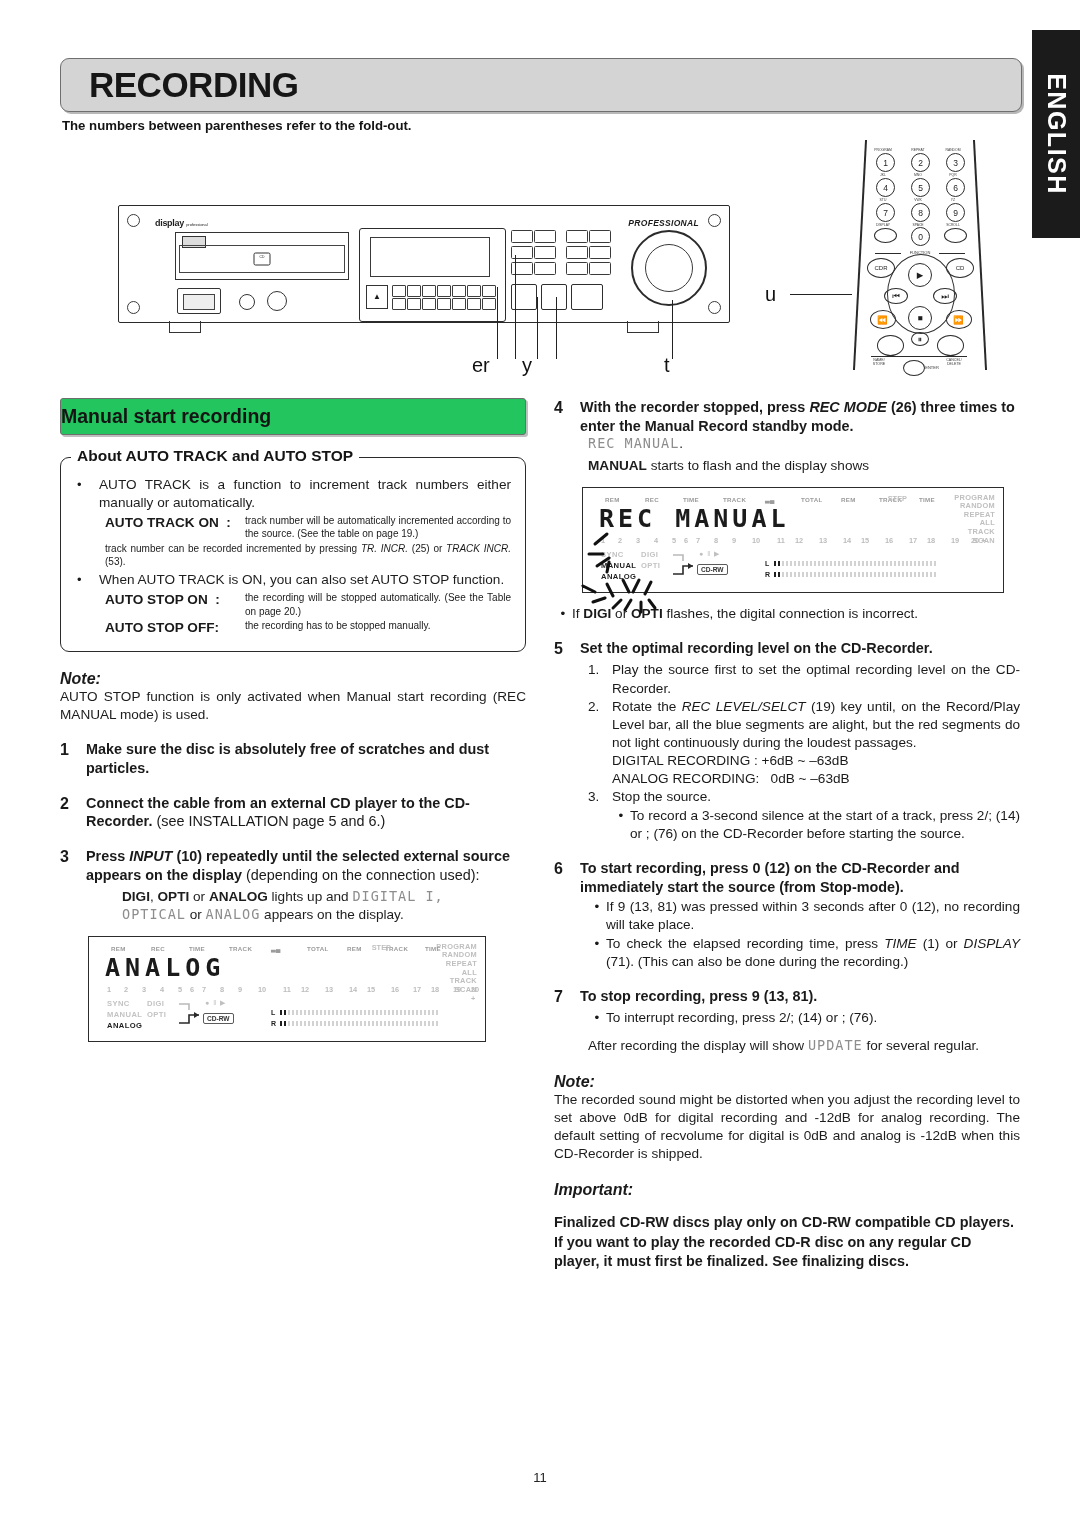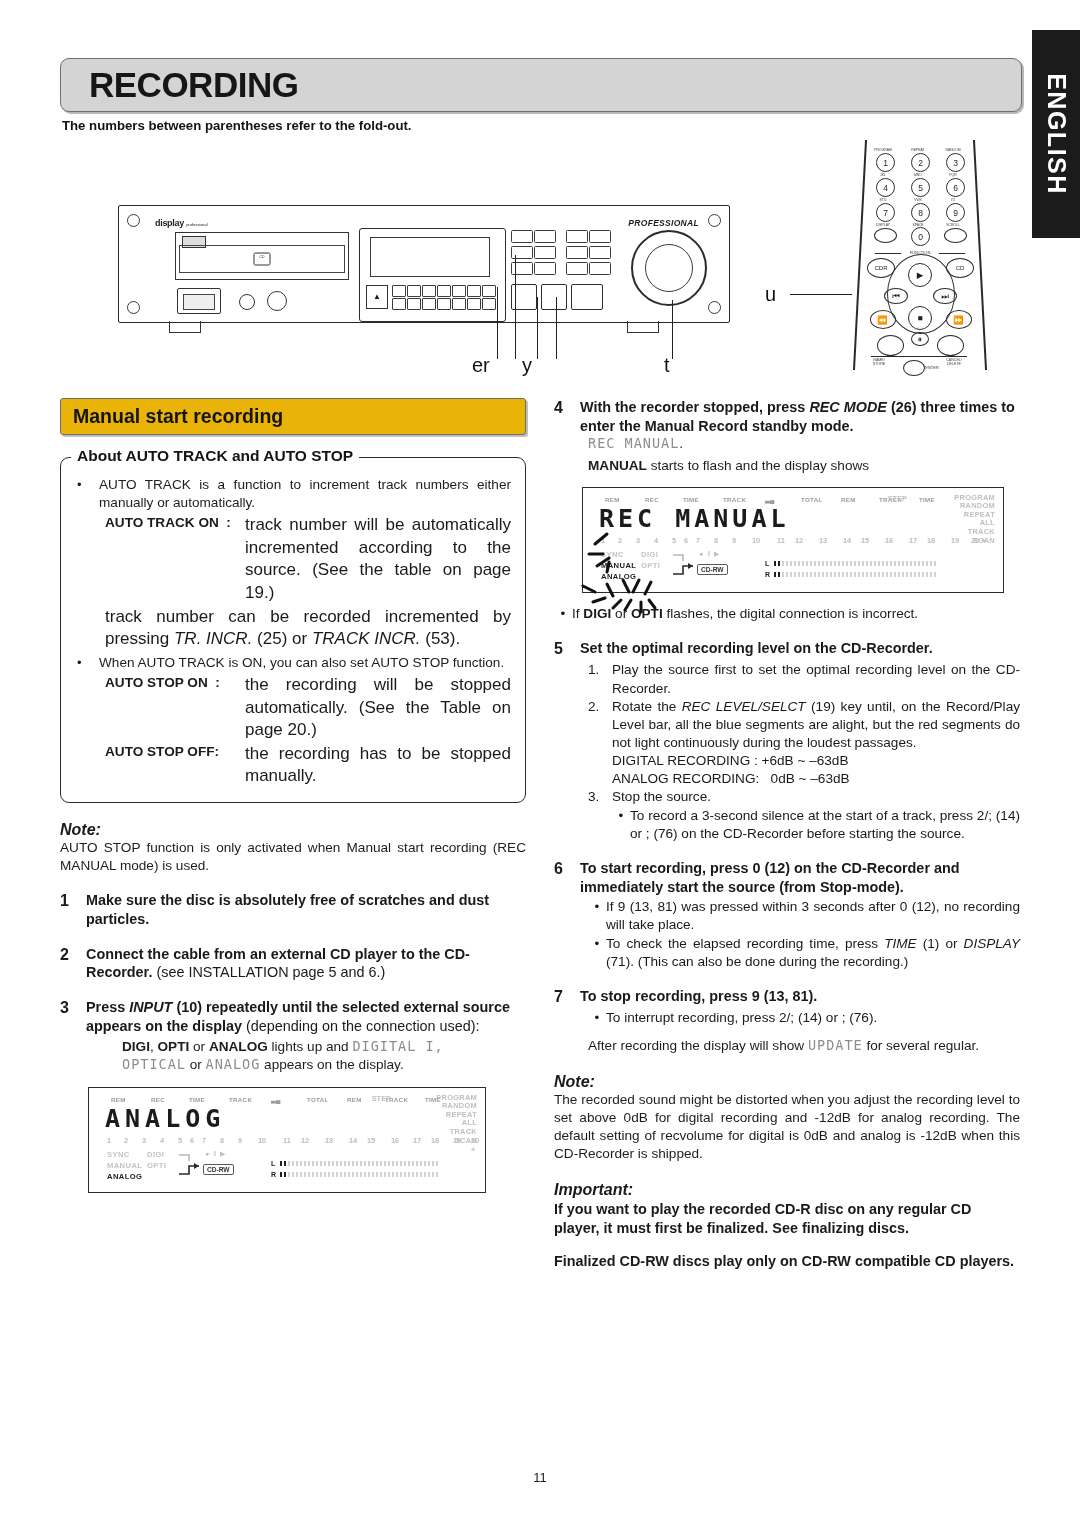--- a/index.html
+++ b/index.html
@@ -76,41 +76,41 @@
   .rline{position:absolute;background:#2b2b2b;height:1.2px;}
   .ring{position:absolute;border:1.4px solid #303030;border-radius:50%;}
 
   
   .col{position:absolute;top:398px;width:466px;}
   .col-l{left:60px;}
   .col-r{left:554px;}
 
   
   .sec-head{
-    position:relative;background:#eab308;border:1.3px solid #6e6e6e;border-radius:3px;
+    position:relative;background:#22c55e;border:1.3px solid #6e6e6e;border-radius:3px;
     box-shadow:2px 2px 0 rgba(0,0,0,.25);
-    padding:6px 12px;font-size:19.5px;font-weight:bold;color:#141414;
+    padding:6px 0;font-size:19.5px;font-weight:bold;color:#141414;
   }
 
   
   .fbox{position:relative;margin-top:22px;border:1.4px solid #2b2b2b;border-radius:9px;padding:18px 14px 14px 10px;}
   .fbox-legend{
     position:absolute;left:10px;top:-11px;background:#fff;padding:0 6px;
     font-size:15.5px;font-weight:bold;color:#141414;
   }
 
   
   p{margin:0;}
   .body{font-size:13.6px;line-height:1.33;text-align:justify;color:#1d1d1d;}
   .bullet-row{display:flex;gap:0;margin-bottom:2px;}
   .bullet-row .bul{width:28px;flex:none;font-size:13px;line-height:1.33;padding-left:6px;box-sizing:border-box;}
   .bullet-row .btxt{flex:1;}
   .deflist{display:flex;margin-top:1px;}
   .deflist .dt{flex:none;font-weight:bold;font-size:13.6px;line-height:1.33;}
-  .deflist .dd{flex:1;font-size:17px;line-height:1.33;text-align:justify;}
+  .deflist .dd{flex:1;font-size:10px;line-height:1.33;text-align:justify;}
   .indent1{margin-left:34px;}
   .indent2{margin-left:62px;}
   b{font-weight:bold;}
   i,em{font-style:italic;}
   .note-h{font-style:italic;font-weight:bold;font-size:16px;margin-top:18px;}
   .imp-h{font-style:italic;font-weight:bold;font-size:16px;margin-top:18px;}
   .stepblock{display:flex;margin-top:16px;}
   .stepnum{width:26px;flex:none;font-size:16px;font-weight:bold;line-height:1.3;}
   .steptxt{flex:1;font-size:14.4px;font-weight:bold;line-height:1.3;}
   .steptxt .reg{font-weight:normal;}
@@ -778,18 +778,18 @@
       </div>
     </div>
     <div class="body indent1" style="margin-top:10px;">
       <span>After recording the display will show </span><span class="lcdtext">UPDATE</span><span> for several regular.</span>
     </div>
 
     <div class="note-h">Note:</div>
     <p class="body">The recorded sound might be distorted when you adjust the recording level to set above 0dB for digital recording and -12dB for analog recording. The default setting of recvolume for digital is 0dB and analog is -12dB when this CD-Recorder is shipped.</p>
 
     <div class="imp-h">Important:</div>
+    <p class="bold-p">Finalized CD-RW discs play only on CD-RW compatible CD players.</p>
     <p class="bold-p" style="margin-top:1px;">If you want to play the recorded CD-R disc on any regular CD player, it must first be finalized. See finalizing discs.</p>
-    <p class="bold-p">Finalized CD-RW discs play only on CD-RW compatible CD players.</p>
   </div>
 
   <div class="footer">11</div>
 </div>
 
 </body></html>

